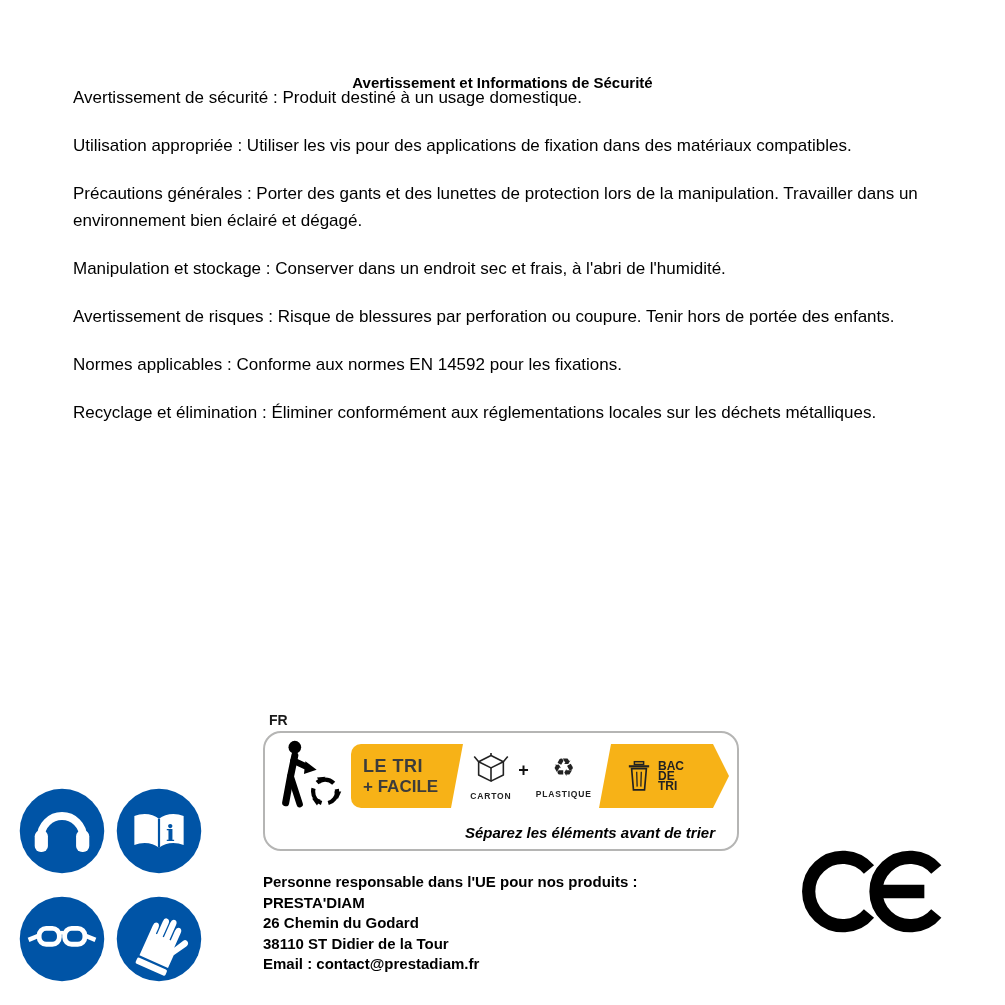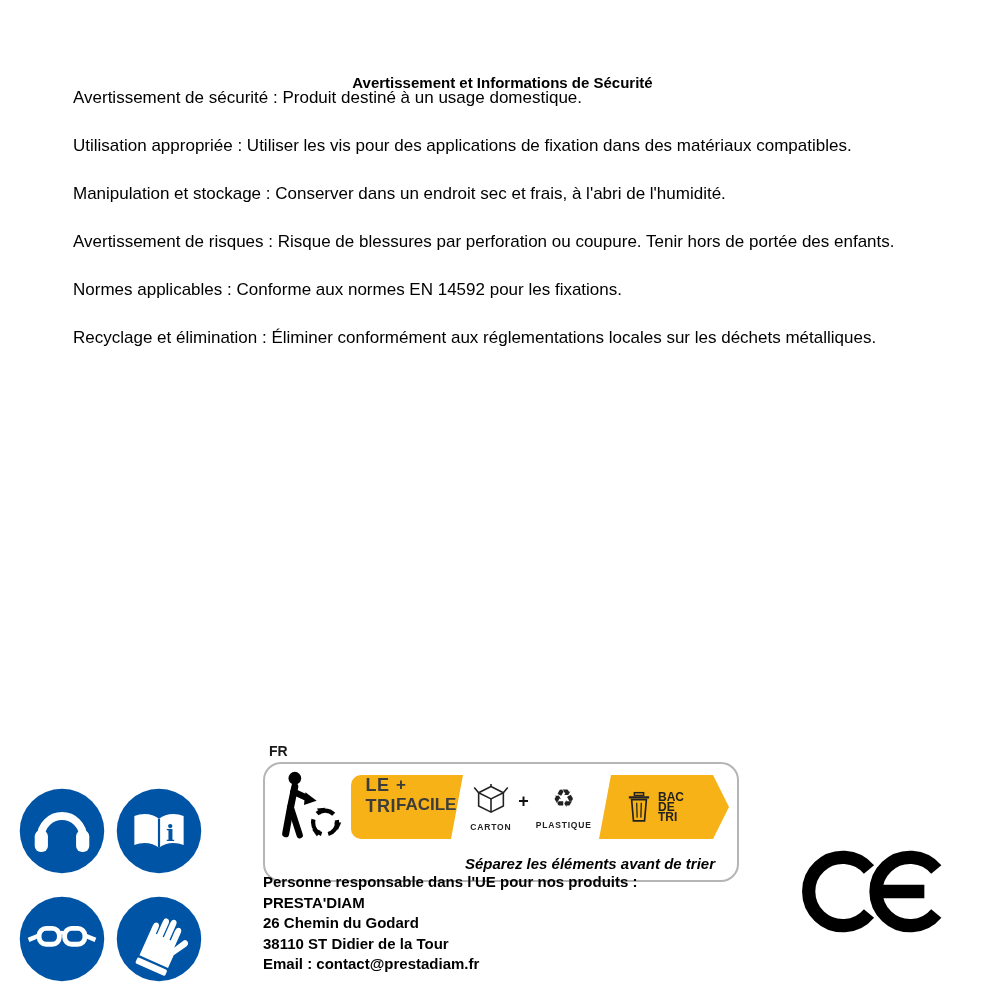--- a/index.html
+++ b/index.html
@@ -12,31 +12,31 @@
 
   .paragraphs { position:absolute; top:84px; left:73px; right:40px;
                 font-size:17px; line-height:27px; }
   .paragraphs p { margin:0 0 21px 0; }
 
   .icon-grid { position:absolute; left:18px; top:787px; display:grid;
                grid-template-columns:88px 88px; column-gap:9px; row-gap:20px; }
   .icon-grid svg { display:block; }
 
   .banner-block { position:absolute; left:263px; top:712px; width:476px; }
-  .fr { font-weight:bold; font-size:14px; margin-left:6px; color:#1a1a1a;margin-top:31px; }
+  .fr { font-weight:bold; font-size:14px; margin-left:6px; color:#1a1a1a; }
   .banner-box { margin-top:3px; border:2px solid #b5b5b4; border-radius:18px;
                 background:#fff; height:120px; overflow:hidden; }
   .banner-top { display:flex; align-items:center; height:84px; padding:2px 8px 0 10px; }
   .triman { width:72px; height:76px; flex:0 0 auto; }
 
   .pill { flex:1; height:64px; margin-left:4px; background:#F7B217;
           border-radius:10px 0 0 10px; display:flex; align-items:stretch;
           clip-path: polygon(0 0, calc(100% - 16px) 0, 100% 50%, calc(100% - 16px) 100%, 0 100%); }
-  .seg-left { width:100px; display:flex; flex-direction:row; justify-content:center;
-              padding-left:20px; color:#3C3C3B; font-weight:800; }
+  .seg-left { width:100px; display:flex; flex-direction:column; justify-content:center;
+              padding-left:12px; color:#3C3C3B; font-weight:800; }
   .seg-left .l1 { font-size:18px; letter-spacing:.5px; }
   .seg-left .l2 { font-size:17px; }
   .seg-white { width:160px; background:#fff; display:flex; align-items:center;
                justify-content:center; gap:7px; padding:0 12px;
                clip-path: polygon(12px 0, 100% 0, calc(100% - 12px) 100%, 0 100%); }
   .mat { display:flex; flex-direction:column; align-items:center; }
   .mat .lbl { font-size:8.5px; font-weight:bold; letter-spacing:.8px; color:#222; margin-top:9px; }
   .recycle-glyph { font-size:25px; line-height:26px; color:#222; }
   .mat-plus { font-size:18px; font-weight:bold; color:#111; padding-bottom:12px; }
   .seg-right { flex:1; display:flex; align-items:center; gap:7px; padding-left:16px; }
@@ -54,20 +54,21 @@
 </head>
 <body>
 
 <div class="page">
 
   <div class="title">Avertissement et Informations de Sécurité</div>
 
   <div class="paragraphs">
     <p>Avertissement de sécurité : Produit destiné à un usage domestique.</p>
     <p>Utilisation appropriée : Utiliser les vis pour des applications de fixation dans des matériaux compatibles.</p>
+    <p>Précautions générales : Porter des gants et des lunettes de protection lors de la manipulation. Travailler dans un environnement bien éclairé et dégagé.</p>
     <p>Manipulation et stockage : Conserver dans un endroit sec et frais, à l'abri de l'humidité.</p>
     <p>Avertissement de risques : Risque de blessures par perforation ou coupure. Tenir hors de portée des enfants.</p>
     <p>Normes applicables : Conforme aux normes EN 14592 pour les fixations.</p>
     <p>Recyclage et élimination : Éliminer conformément aux réglementations locales sur les déchets métalliques.</p>
   </div>
 
   <div class="icon-grid">
     <svg width="88" height="88" viewBox="0 0 100 100" aria-label="wear-ear-protection">
       <circle cx="50" cy="50" r="48" fill="#0054A6"></circle>
       <path d="M26 57 A24 24 0 0 1 74 57" fill="none" stroke="#fff" stroke-width="9"></path>

